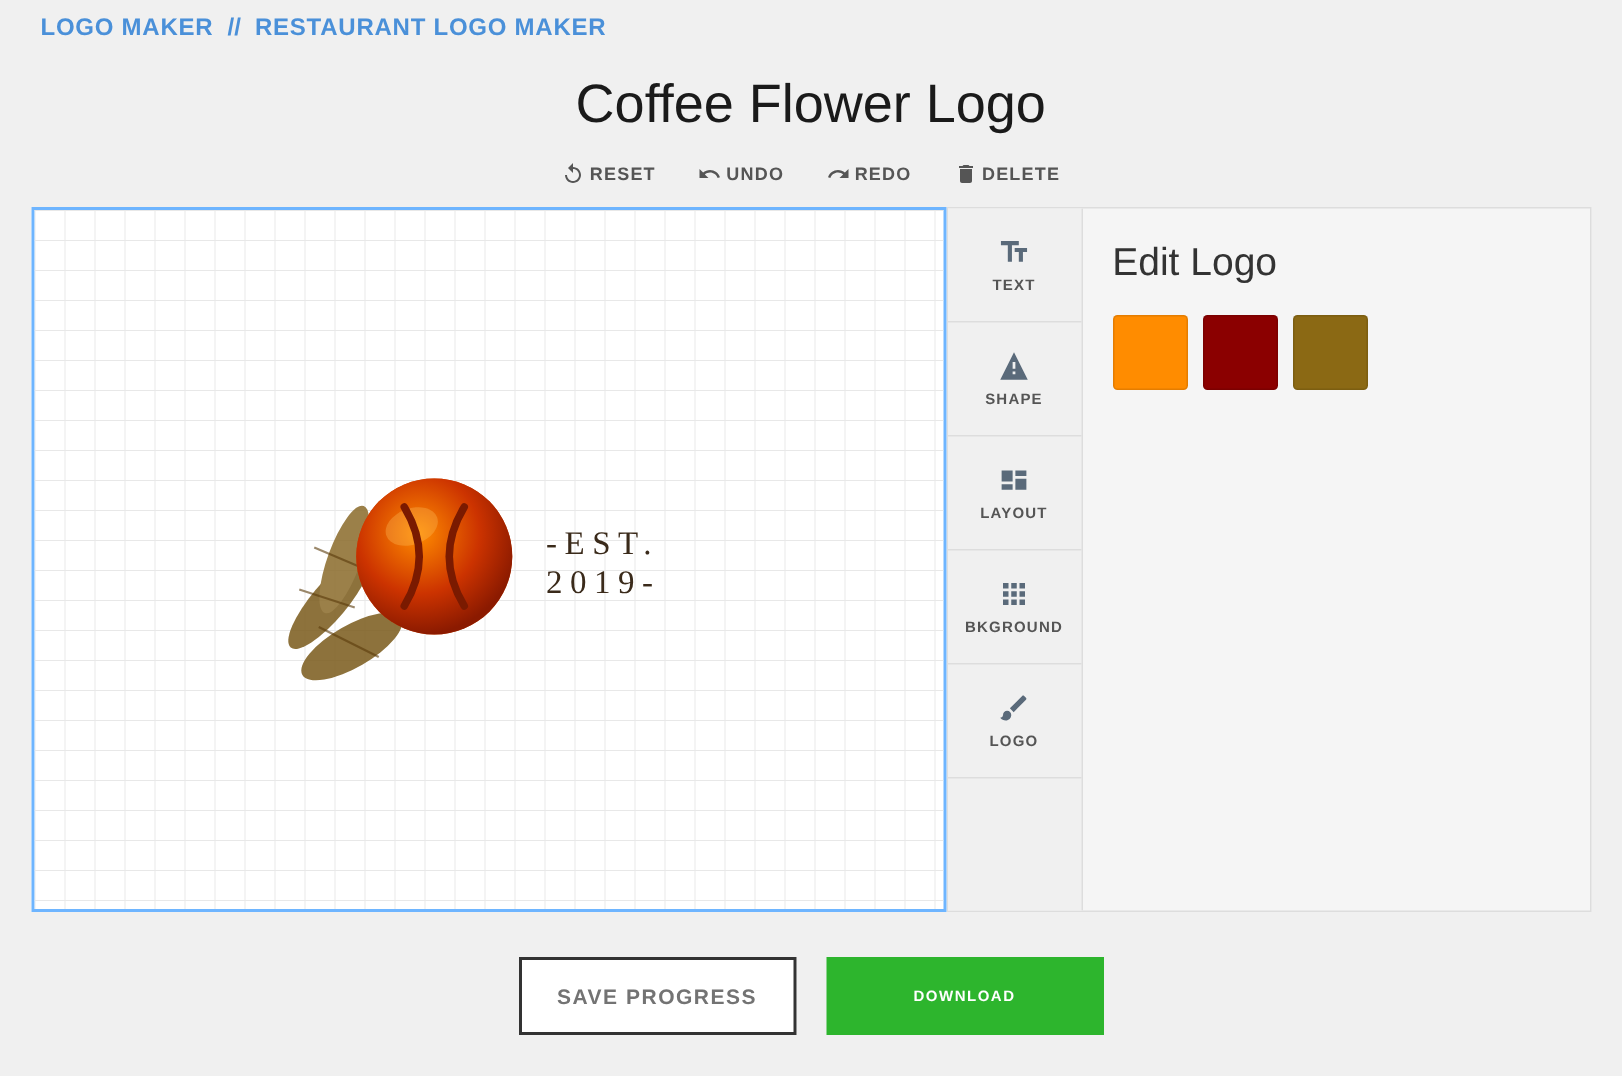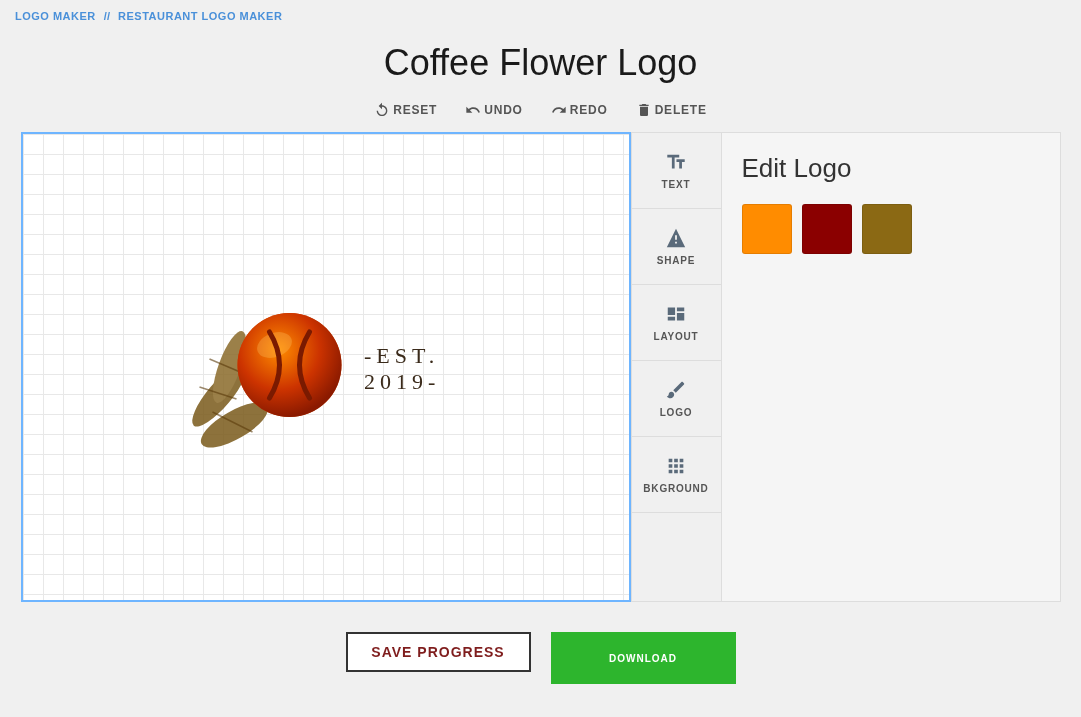--- a/index.html
+++ b/index.html
@@ -6,22 +6,23 @@
     body {
       font-family: Arial, sans-serif;
       background: #f0f0f0;
       min-height: 717px;
       width: 1081px;
     }
 
     
     .breadcrumb {
       padding: 10px 15px;
-      font-size: 11px;
+      font-size: 16px;
       color: #4a90d9;
+      margin-left: 12px;
     }
     .breadcrumb a {
       color: #4a90d9;
       text-decoration: none;
       font-weight: 600;
       letter-spacing: 0.5px;
     }
     .breadcrumb .sep {
       color: #4a90d9;
       margin: 0 5px;
@@ -199,27 +200,27 @@
     
     .bottom-bar {
       display: flex;
       justify-content: center;
       gap: 20px;
       padding: 30px 0 20px;
     }
 
     .btn-save {
       width: 185px;
-      height: 40px;
+      height: 52px;
       border: 2px solid #333;
       background: white;
       font-size: 14px;
       font-weight: 700;
       letter-spacing: 1px;
-      color: #7f1d1d;
+      color: #737373;
       cursor: pointer;
       text-transform: uppercase;
     }
 
     .btn-download {
       width: 185px;
       height: 52px;
       border: none;
       background: #2db52d;
       font-size: 10px;
@@ -341,30 +342,30 @@
 
       <div class="side-tool-item">
         <svg viewBox="0 0 24 24">
           <path d="M3 5h8v8H3zm0 10h8v4H3zm10-10h8v4h-8zm0 6h8v8h-8z"></path>
         </svg>
         <span>LAYOUT</span>
       </div>
 
       <div class="side-tool-item">
         <svg viewBox="0 0 24 24">
+          <path d="M4 4h4v4H4zm6 0h4v4h-4zm6 0h4v4h-4zM4 10h4v4H4zm6 0h4v4h-4zm6 0h4v4h-4zM4 16h4v4H4zm6 0h4v4h-4zm6 0h4v4h-4z"></path>
+        </svg>
+        <span>BKGROUND</span>
+      </div>
+
+      <div class="side-tool-item">
+        <svg viewBox="0 0 24 24">
           <path d="M7 14c-1.66 0-3 1.34-3 3 0 1.31-1.16 2-2 2 .92 1.22 2.49 2 4 2 2.21 0 4-1.79 4-4 0-1.66-1.34-3-3-3zm13.71-9.37l-1.34-1.34c-.39-.39-1.02-.39-1.41 0L9 12.25 11.75 15l8.96-8.96c.39-.39.39-1.02 0-1.41z"></path>
         </svg>
         <span>LOGO</span>
-      </div>
-
-      <div class="side-tool-item">
-        <svg viewBox="0 0 24 24">
-          <path d="M4 4h4v4H4zm6 0h4v4h-4zm6 0h4v4h-4zM4 10h4v4H4zm6 0h4v4h-4zm6 0h4v4h-4zM4 16h4v4H4zm6 0h4v4h-4zm6 0h4v4h-4z"></path>
-        </svg>
-        <span>BKGROUND</span>
       </div>
 
     </div>
 
     <div class="edit-panel">
       <div class="edit-panel-title">Edit Logo</div>
 
       <div class="color-swatches">
         <div class="color-swatch" style="background-color: #FF8C00;"></div>
         <div class="color-swatch" style="background-color: #8B0000;"></div>

